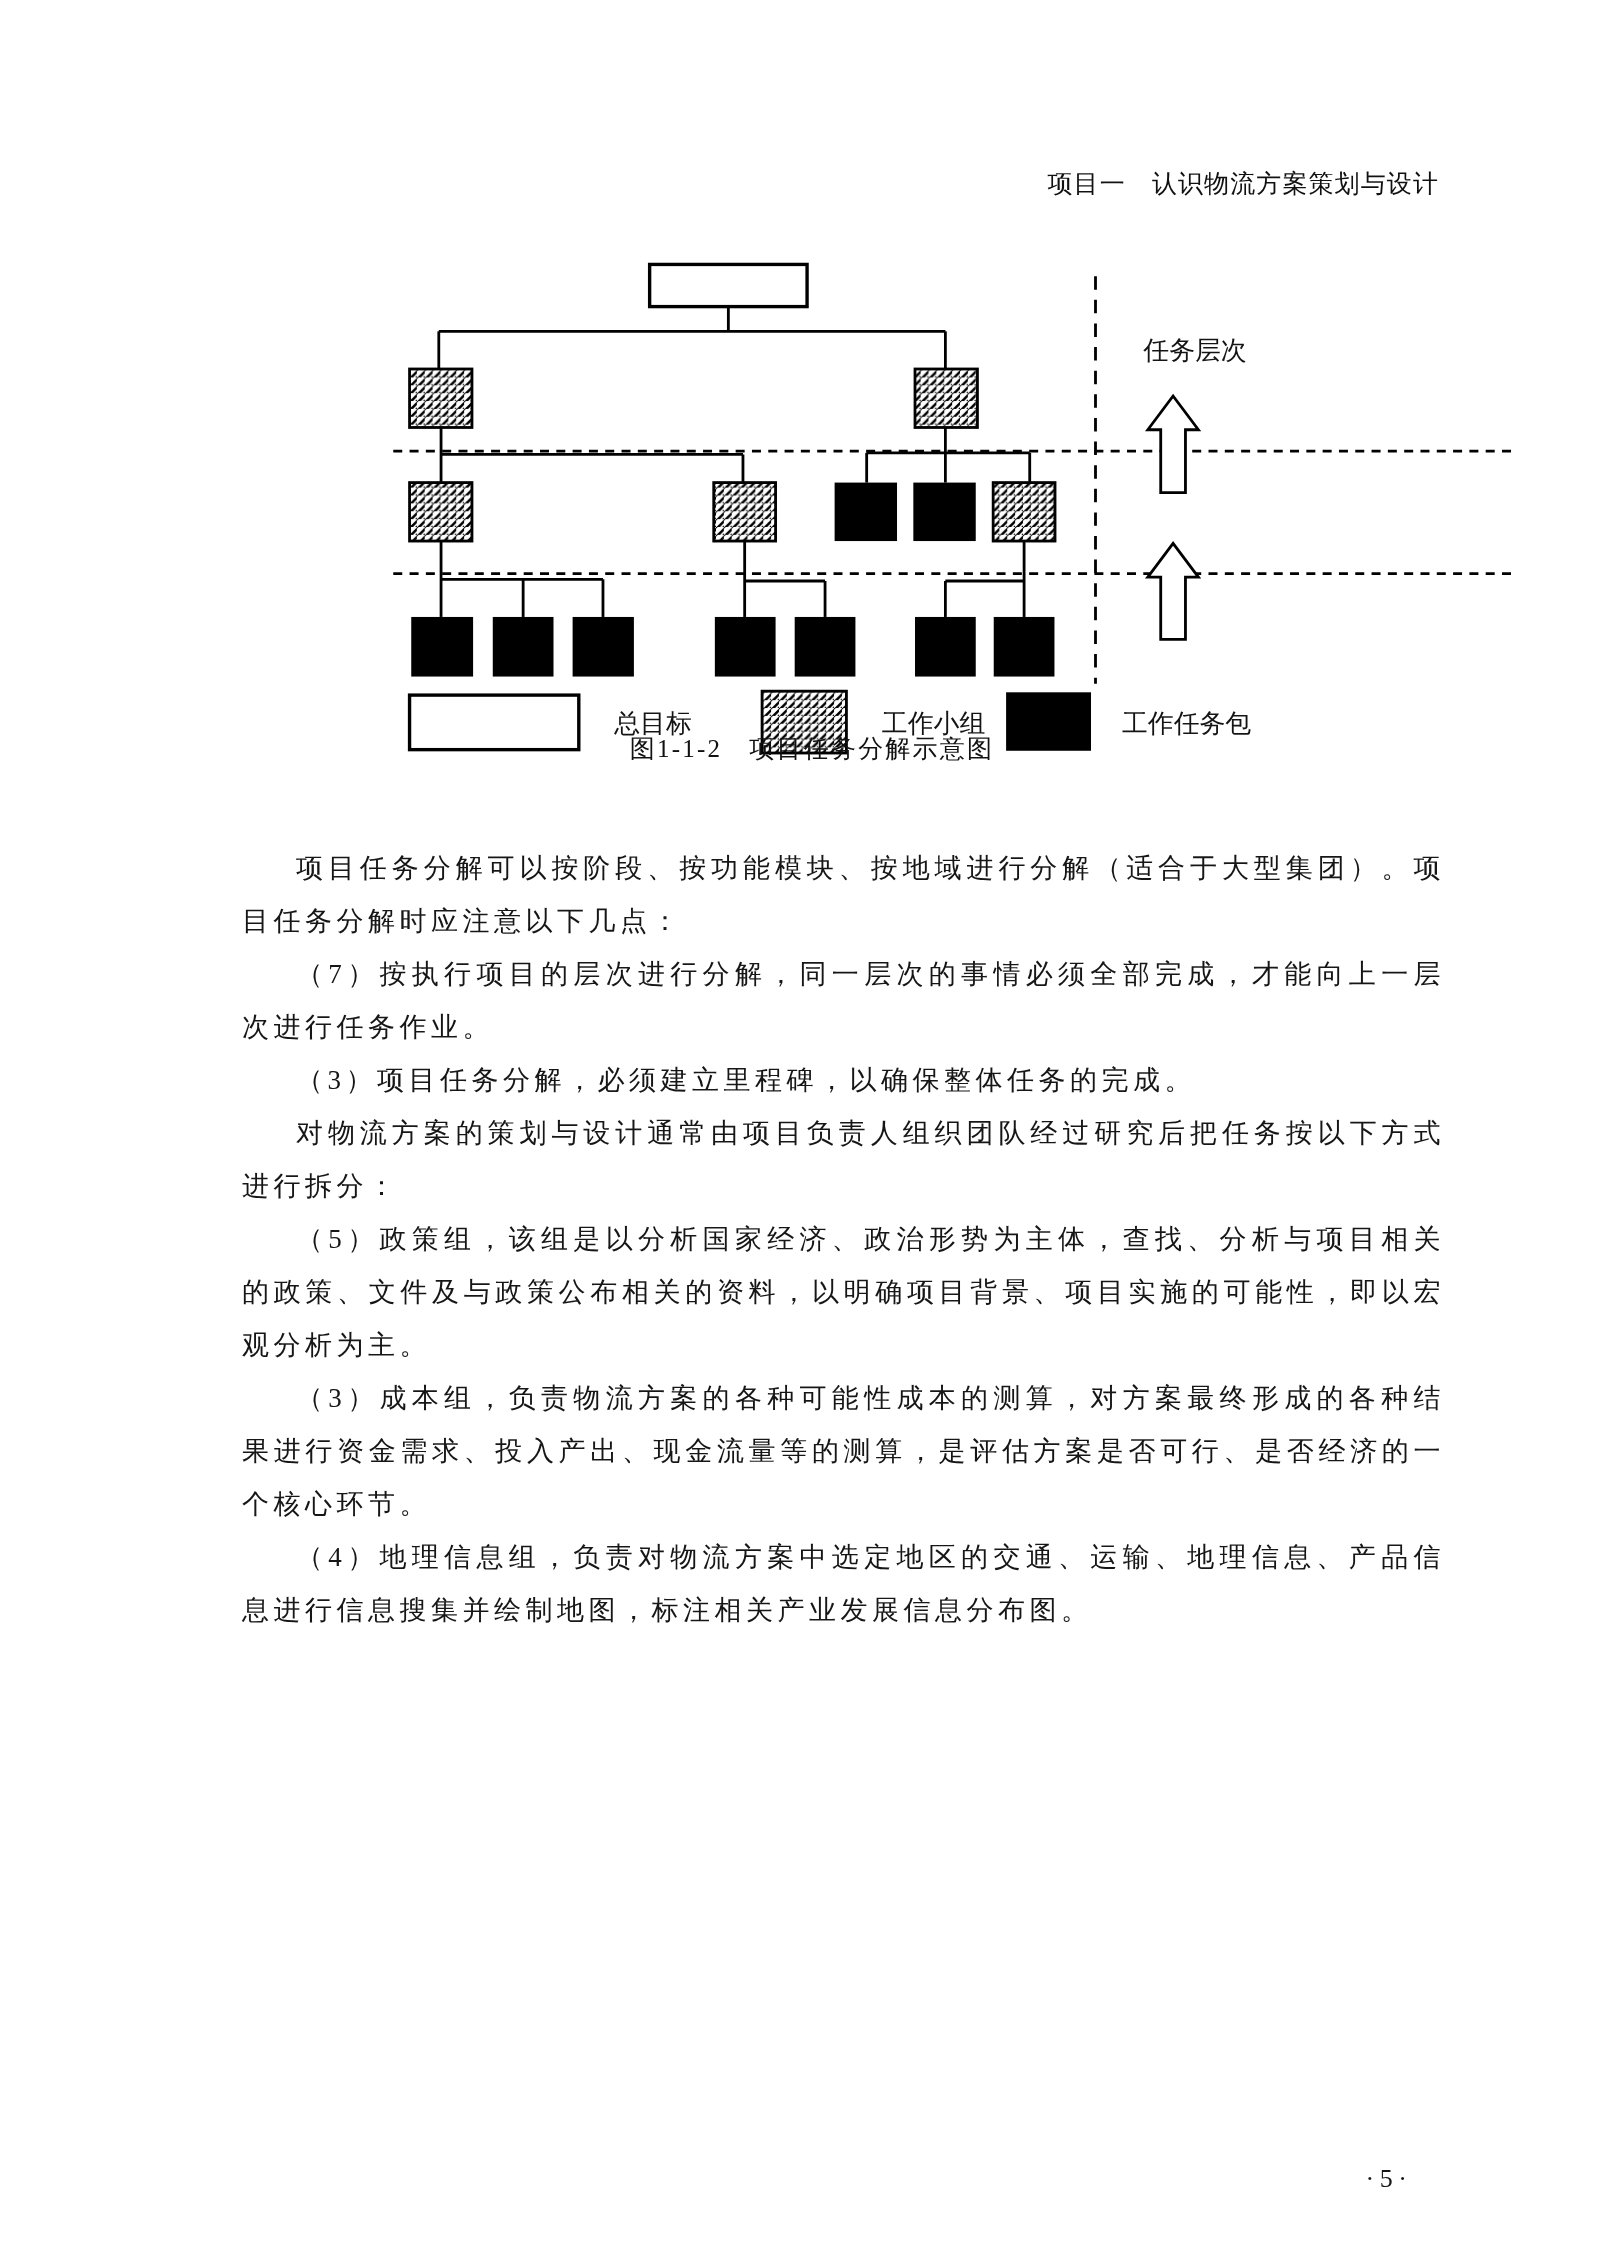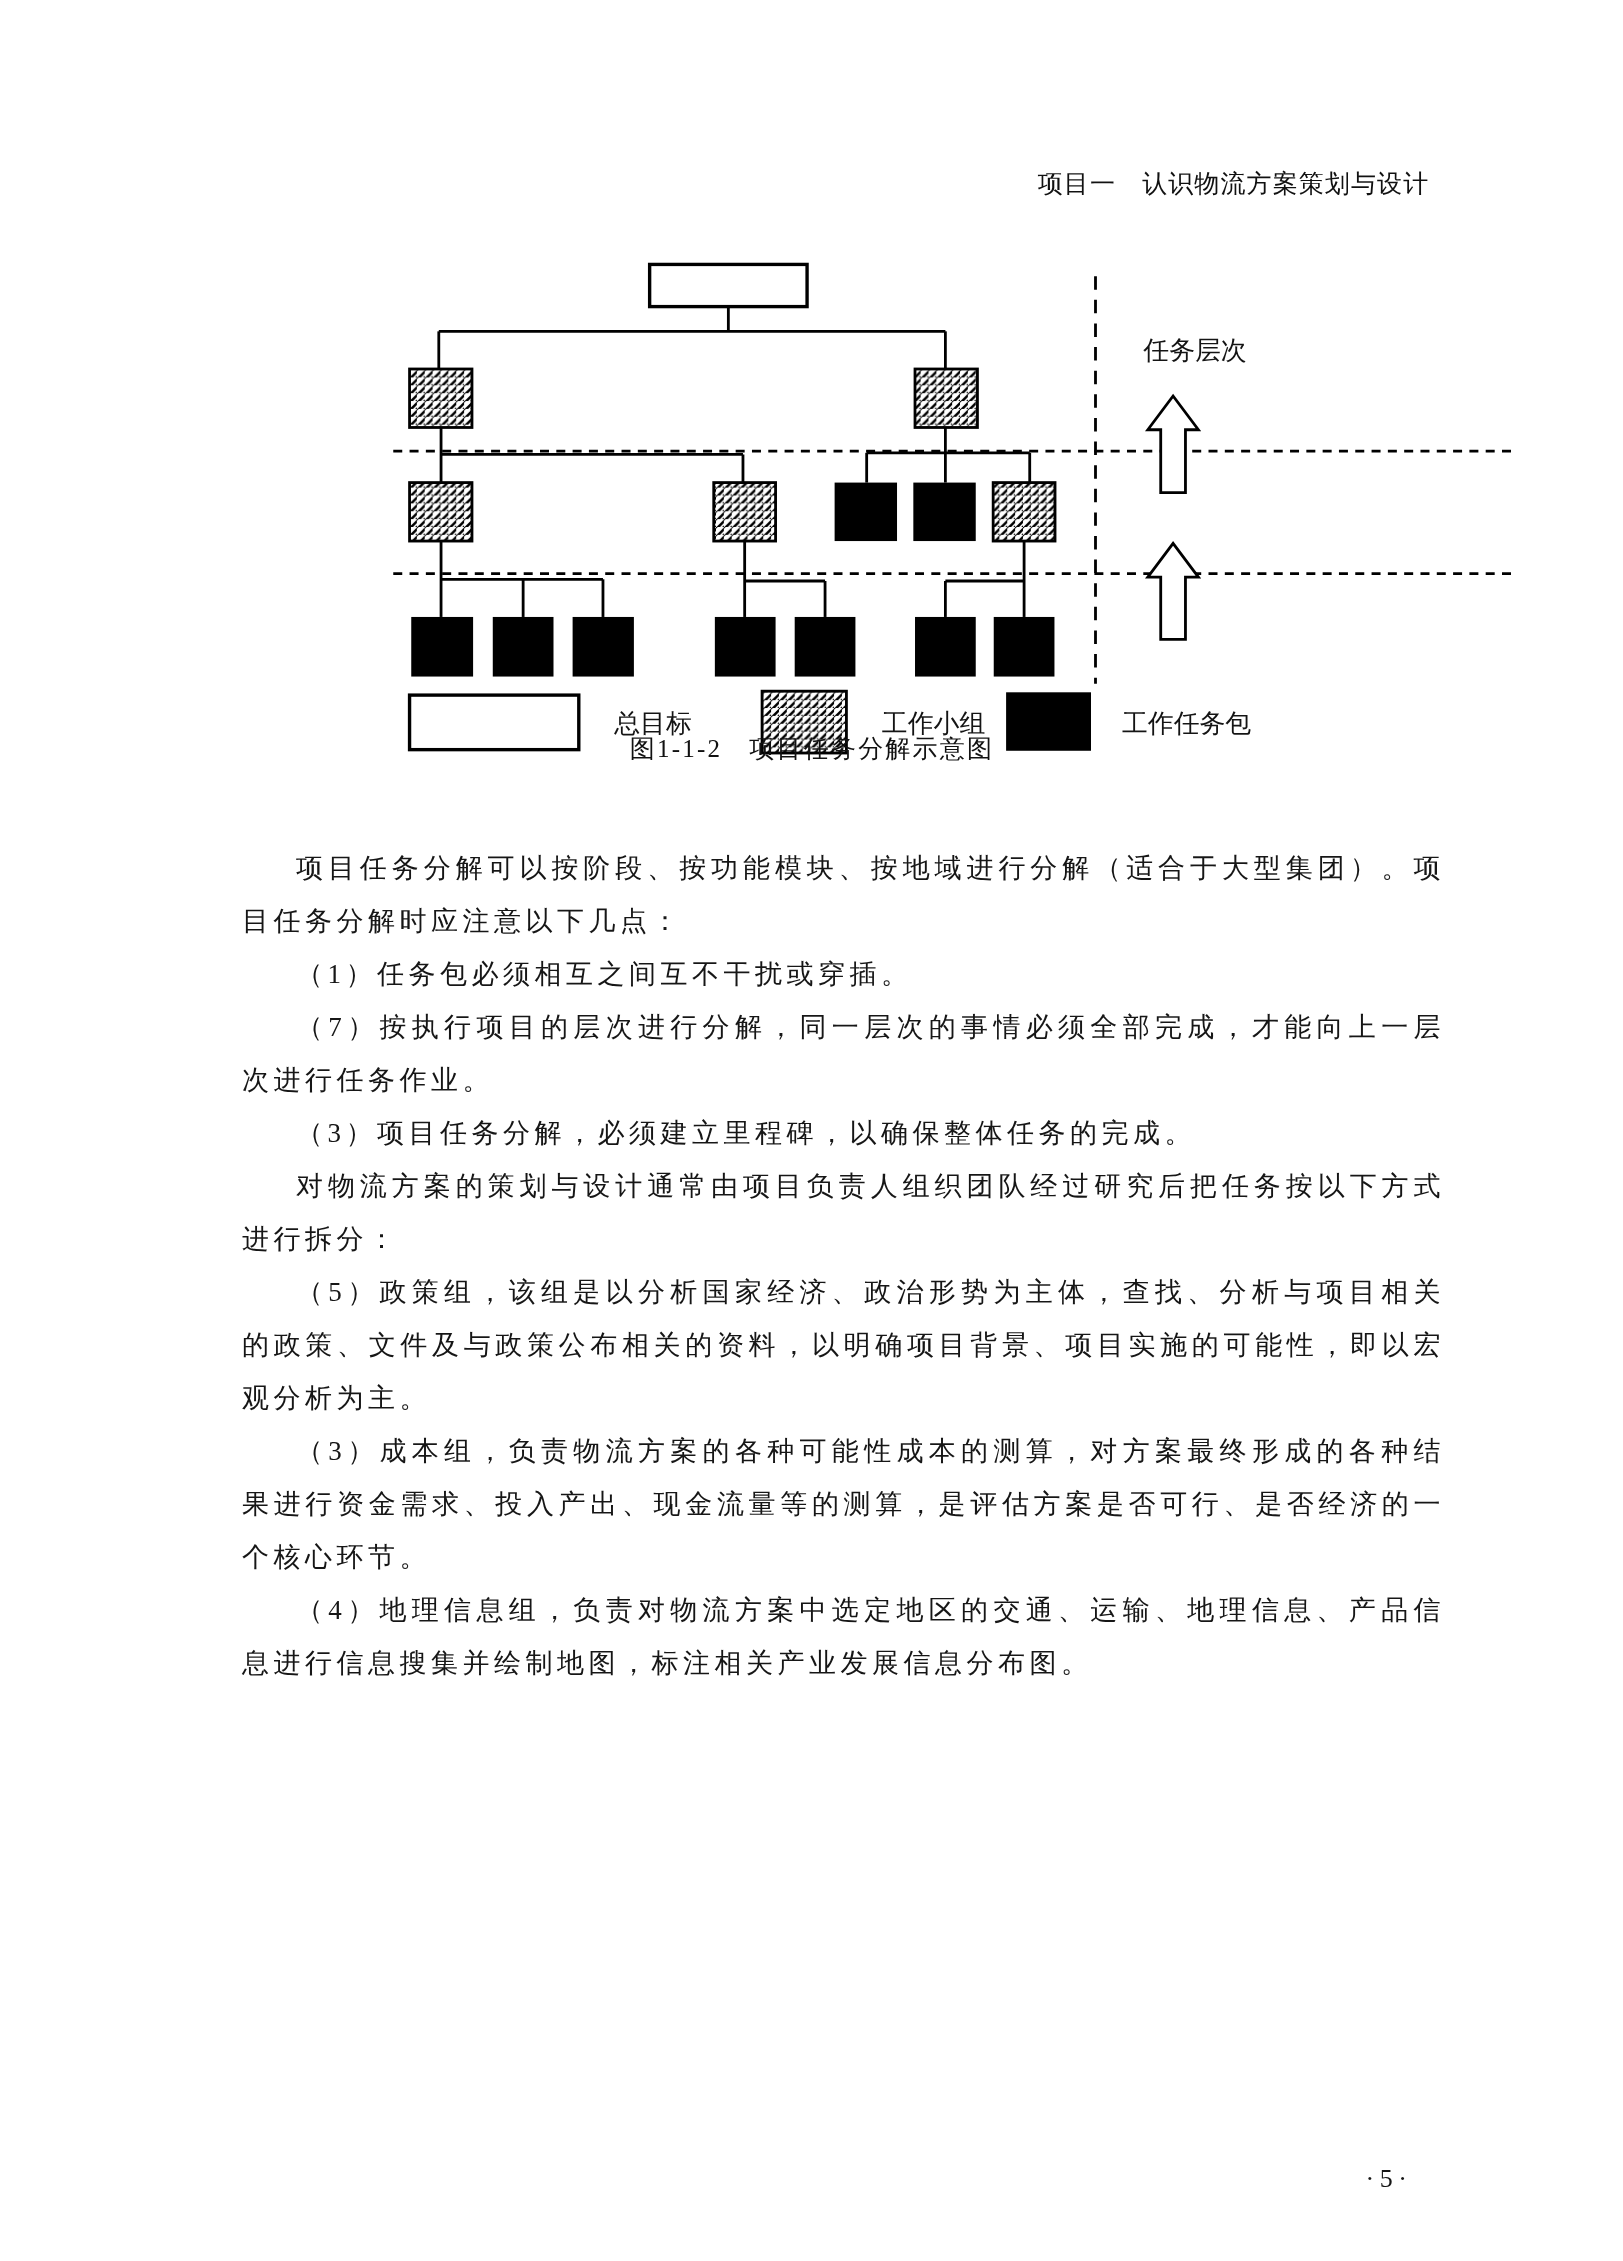--- a/index.html
+++ b/index.html
@@ -5,21 +5,21 @@
   html,body{margin:0;padding:0;}
   body{
     width:1624px;height:2261px;background:#ffffff;position:relative;
     font-family:"Liberation Serif","DejaVu Serif",serif;color:#1a1a1a;
   }
   .page{position:absolute;inset:0;}
   .running-head{
     position:absolute;top:166px;left:1028px;width:411px;
     font-family:"Liberation Sans","DejaVu Sans",sans-serif;
     font-size:25px;line-height:34px;letter-spacing:1.1px;color:#111;
-    text-align:center;white-space:nowrap;
+    text-align:right;white-space:nowrap;
   }
   .fig{position:absolute;left:382px;top:247px;width:1147px;height:551px;}
   .fig text{
     font-family:"Liberation Serif","DejaVu Serif",serif;
     font-size:46px;fill:#141414;
   }
   .caption{
     position:absolute;top:732px;left:0;width:1624px;
     text-align:center;font-size:25px;line-height:34px;color:#111;
     letter-spacing:2.2px;font-family:"Liberation Serif","DejaVu Serif",serif;
@@ -121,21 +121,20 @@
       <text x="1661" y="1302" text-anchor="middle">工作小组</text>
       <rect x="1790" y="1232" width="151" height="104" fill="#000000"></rect>
       <text x="2111" y="1302" text-anchor="middle">工作任务包</text>
     </g>
   </svg>
 
   <div class="caption">图1-1-2　项目任务分解示意图</div>
 
   <div class="body-text">
     <p>项目任务分解可以按阶段、按功能模块、按地域进行分解（适合于大型集团）。项目任务分解时应注意以下几点：</p>
-    <p>（1）任务包必须相互之间互不干扰或穿插。</p>
     <p>（7）按执行项目的层次进行分解，同一层次的事情必须全部完成，才能向上一层次进行任务作业。</p>
     <p>（3）项目任务分解，必须建立里程碑，以确保整体任务的完成。</p>
     <p>对物流方案的策划与设计通常由项目负责人组织团队经过研究后把任务按以下方式进行拆分：</p>
     <p>（5）政策组，该组是以分析国家经济、政治形势为主体，查找、分析与项目相关的政策、文件及与政策公布相关的资料，以明确项目背景、项目实施的可能性，即以宏观分析为主。</p>
     <p>（3）成本组，负责物流方案的各种可能性成本的测算，对方案最终形成的各种结果进行资金需求、投入产出、现金流量等的测算，是评估方案是否可行、是否经济的一个核心环节。</p>
     <p>（4）地理信息组，负责对物流方案中选定地区的交通、运输、地理信息、产品信息进行信息搜集并绘制地图，标注相关产业发展信息分布图。</p>
   </div>
 
   <div class="pageno">·5·</div>
 

